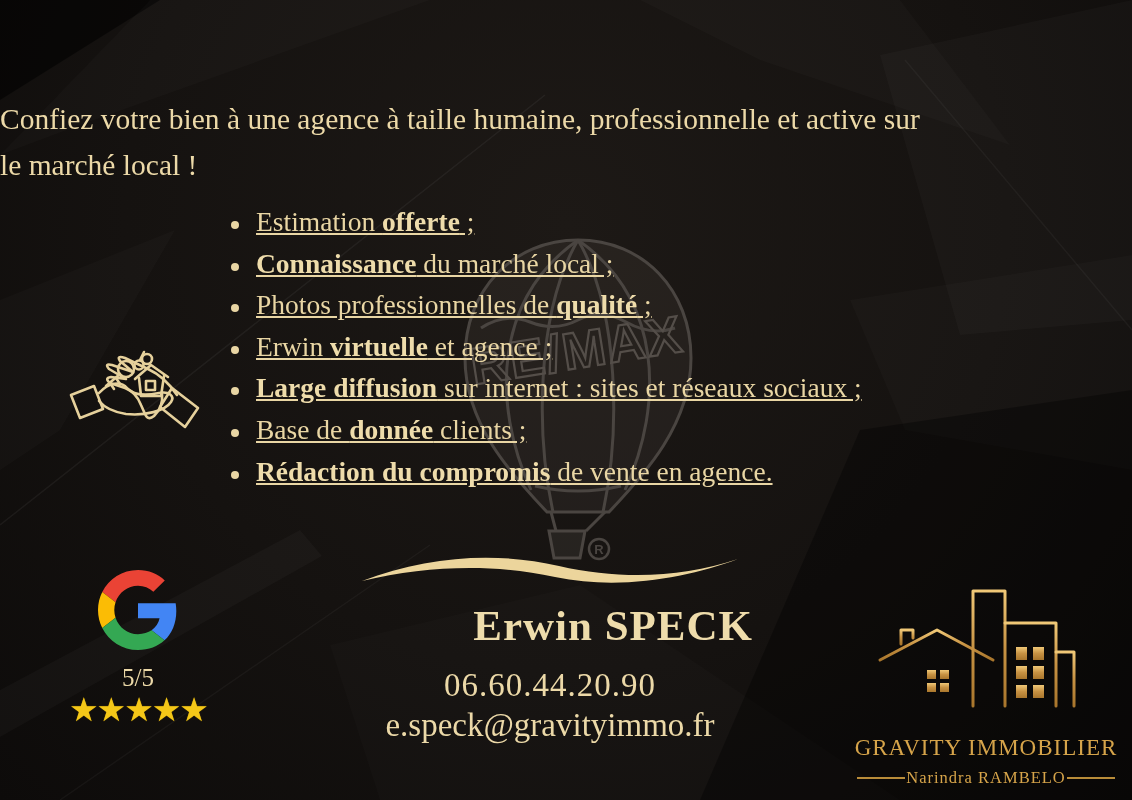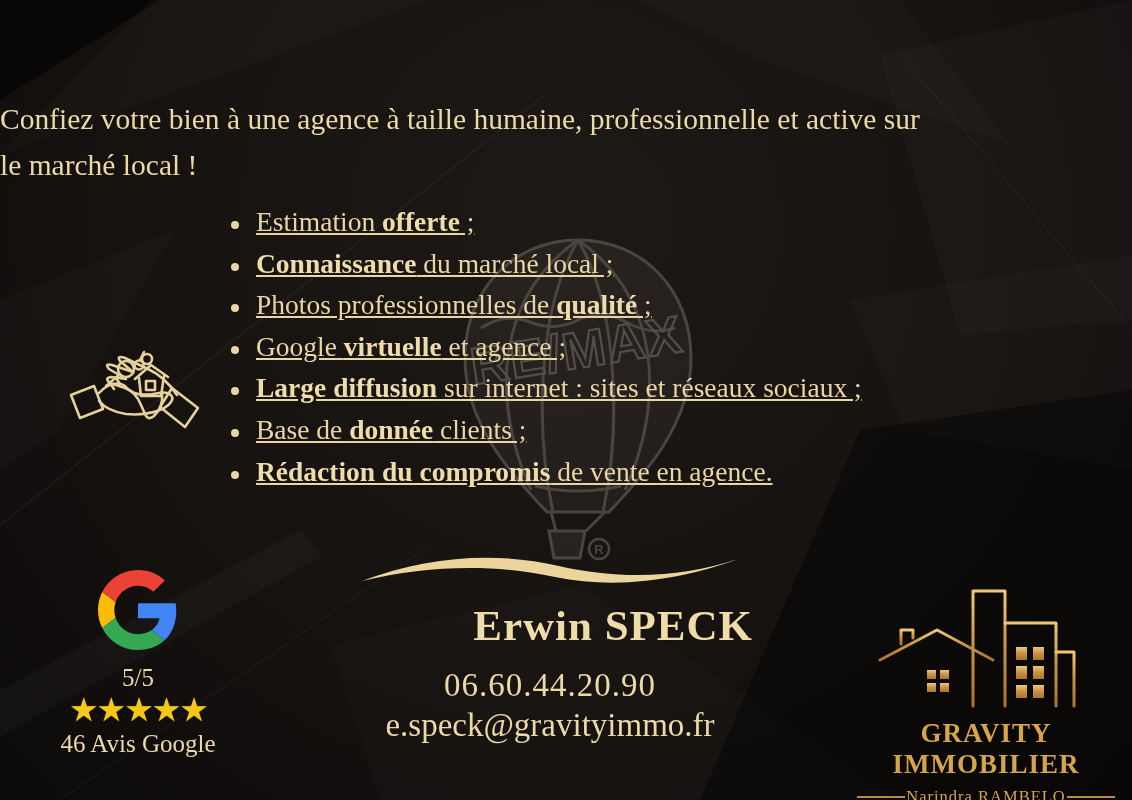--- a/index.html
+++ b/index.html
@@ -37,21 +37,21 @@
   .g-stars{font-size:33px;letter-spacing:-2px;color:#f4c718;line-height:34px;margin-top:1px;
            font-family:"DejaVu Sans", sans-serif;text-shadow:0 0 1px #8a6a00;}
   .g-reviews{font-size:25px;margin-top:3px;color:#ecd9a8;}
 
   .contact-block{position:absolute;left:347px;top:550px;width:406px;text-align:center;z-index:2;}
   .agent-name{font-size:43px;font-weight:bold;color:#eedcab;margin-top:7px;letter-spacing:1px;text-align:right;}
   .agent-phone{font-size:33px;margin-top:17px;color:#ecd9a8;letter-spacing:1px;}
   .agent-email{font-size:33px;margin-top:3px;color:#ecd9a8;}
 
   .agency-block{position:absolute;left:851px;top:580px;width:270px;text-align:center;z-index:2;}
-  .agency-name{font-size:27px;font-weight:bold;color:#d6a44a;letter-spacing:1px;margin-top:2px;
+  .agency-name{font-size:23px;font-weight:normal;color:#d6a44a;letter-spacing:1px;margin-top:19px;
                font-family:"Liberation Serif", serif;}
   .agency-agent-row{display:flex;align-items:center;gap:1px;margin-top:7px;padding:0 6px;}
   .agency-agent-row .rule{flex:1;height:2px;background:#b98c39;}
   .agency-agent{font-size:16.5px;color:#d6a44a;letter-spacing:1px;white-space:nowrap;}
 </style>
 </head>
 <body>
 
 <div class="poster">
 
@@ -123,21 +123,21 @@
       <li class="bullet-item">
         <span class="dot"></span>
         <span class="bullet-text"><span class="b">Connaissance</span><span> du marché local ;</span></span>
       </li>
       <li class="bullet-item">
         <span class="dot"></span>
         <span class="bullet-text"><span>Photos professionnelles de </span><span class="b">qualité</span><span> ;</span></span>
       </li>
       <li class="bullet-item">
         <span class="dot"></span>
-        <span class="bullet-text"><span>Google </span><span class="b">virtuelle</span><span> et agence ;</span></span>
+        <span class="bullet-text"><span>Erwin </span><span class="b">virtuelle</span><span> et agence ;</span></span>
       </li>
       <li class="bullet-item">
         <span class="dot"></span>
         <span class="bullet-text"><span class="b">Large diffusion</span><span> sur internet : sites et réseaux sociaux ;</span></span>
       </li>
       <li class="bullet-item">
         <span class="dot"></span>
         <span class="bullet-text"><span>Base de </span><span class="b">donnée</span><span> clients ;</span></span>
       </li>
       <li class="bullet-item">
@@ -148,21 +148,20 @@
 
   <div class="google-block">
     <svg class="g-logo" width="80" height="80" viewBox="0 0 48 48">
       <path fill="#EA4335" d="M24 9.5c3.54 0 6.71 1.22 9.21 3.6l6.85-6.85C35.9 2.38 30.47 0 24 0 14.62 0 6.51 5.38 2.56 13.22l7.98 6.19C12.43 13.72 17.74 9.5 24 9.5z"></path>
       <path fill="#4285F4" d="M46.98 24.55c0-1.57-.15-3.09-.38-4.55H24v9.02h12.94c-.58 2.96-2.26 5.48-4.78 7.18l7.73 6c4.51-4.18 7.09-10.36 7.09-17.65z"></path>
       <path fill="#FBBC05" d="M10.53 28.59c-.48-1.45-.76-2.99-.76-4.59s.27-3.14.76-4.59l-7.98-6.19C.92 16.46 0 20.12 0 24c0 3.88.92 7.54 2.56 10.78l7.97-6.19z"></path>
       <path fill="#34A853" d="M24 48c6.48 0 11.93-2.13 15.89-5.81l-7.73-6c-2.15 1.45-4.92 2.3-8.16 2.3-6.26 0-11.57-4.22-13.47-9.91l-7.98 6.19C6.51 42.62 14.62 48 24 48z"></path>
     </svg>
     <div class="g-rating">5/5</div>
     <div class="g-stars">★★★★★</div>
-    <div class="g-reviews">46 Avis Google</div>
   </div>
 
   <div class="contact-block">
     <svg width="382" height="40" viewBox="0 0 382 40">
       <path d="M3 31 C 70 5 140 2 200 16 C 262 30 322 28 379 9 C 330 27 262 41 196 27 C 136 14 70 15 3 31 Z" fill="#ecd59c"></path>
     </svg>
     <div class="agent-name">Erwin SPECK</div>
     <div class="agent-phone">06.60.44.20.90</div>
     <div class="agent-email">e.speck@gravityimmo.fr</div>
   </div>

